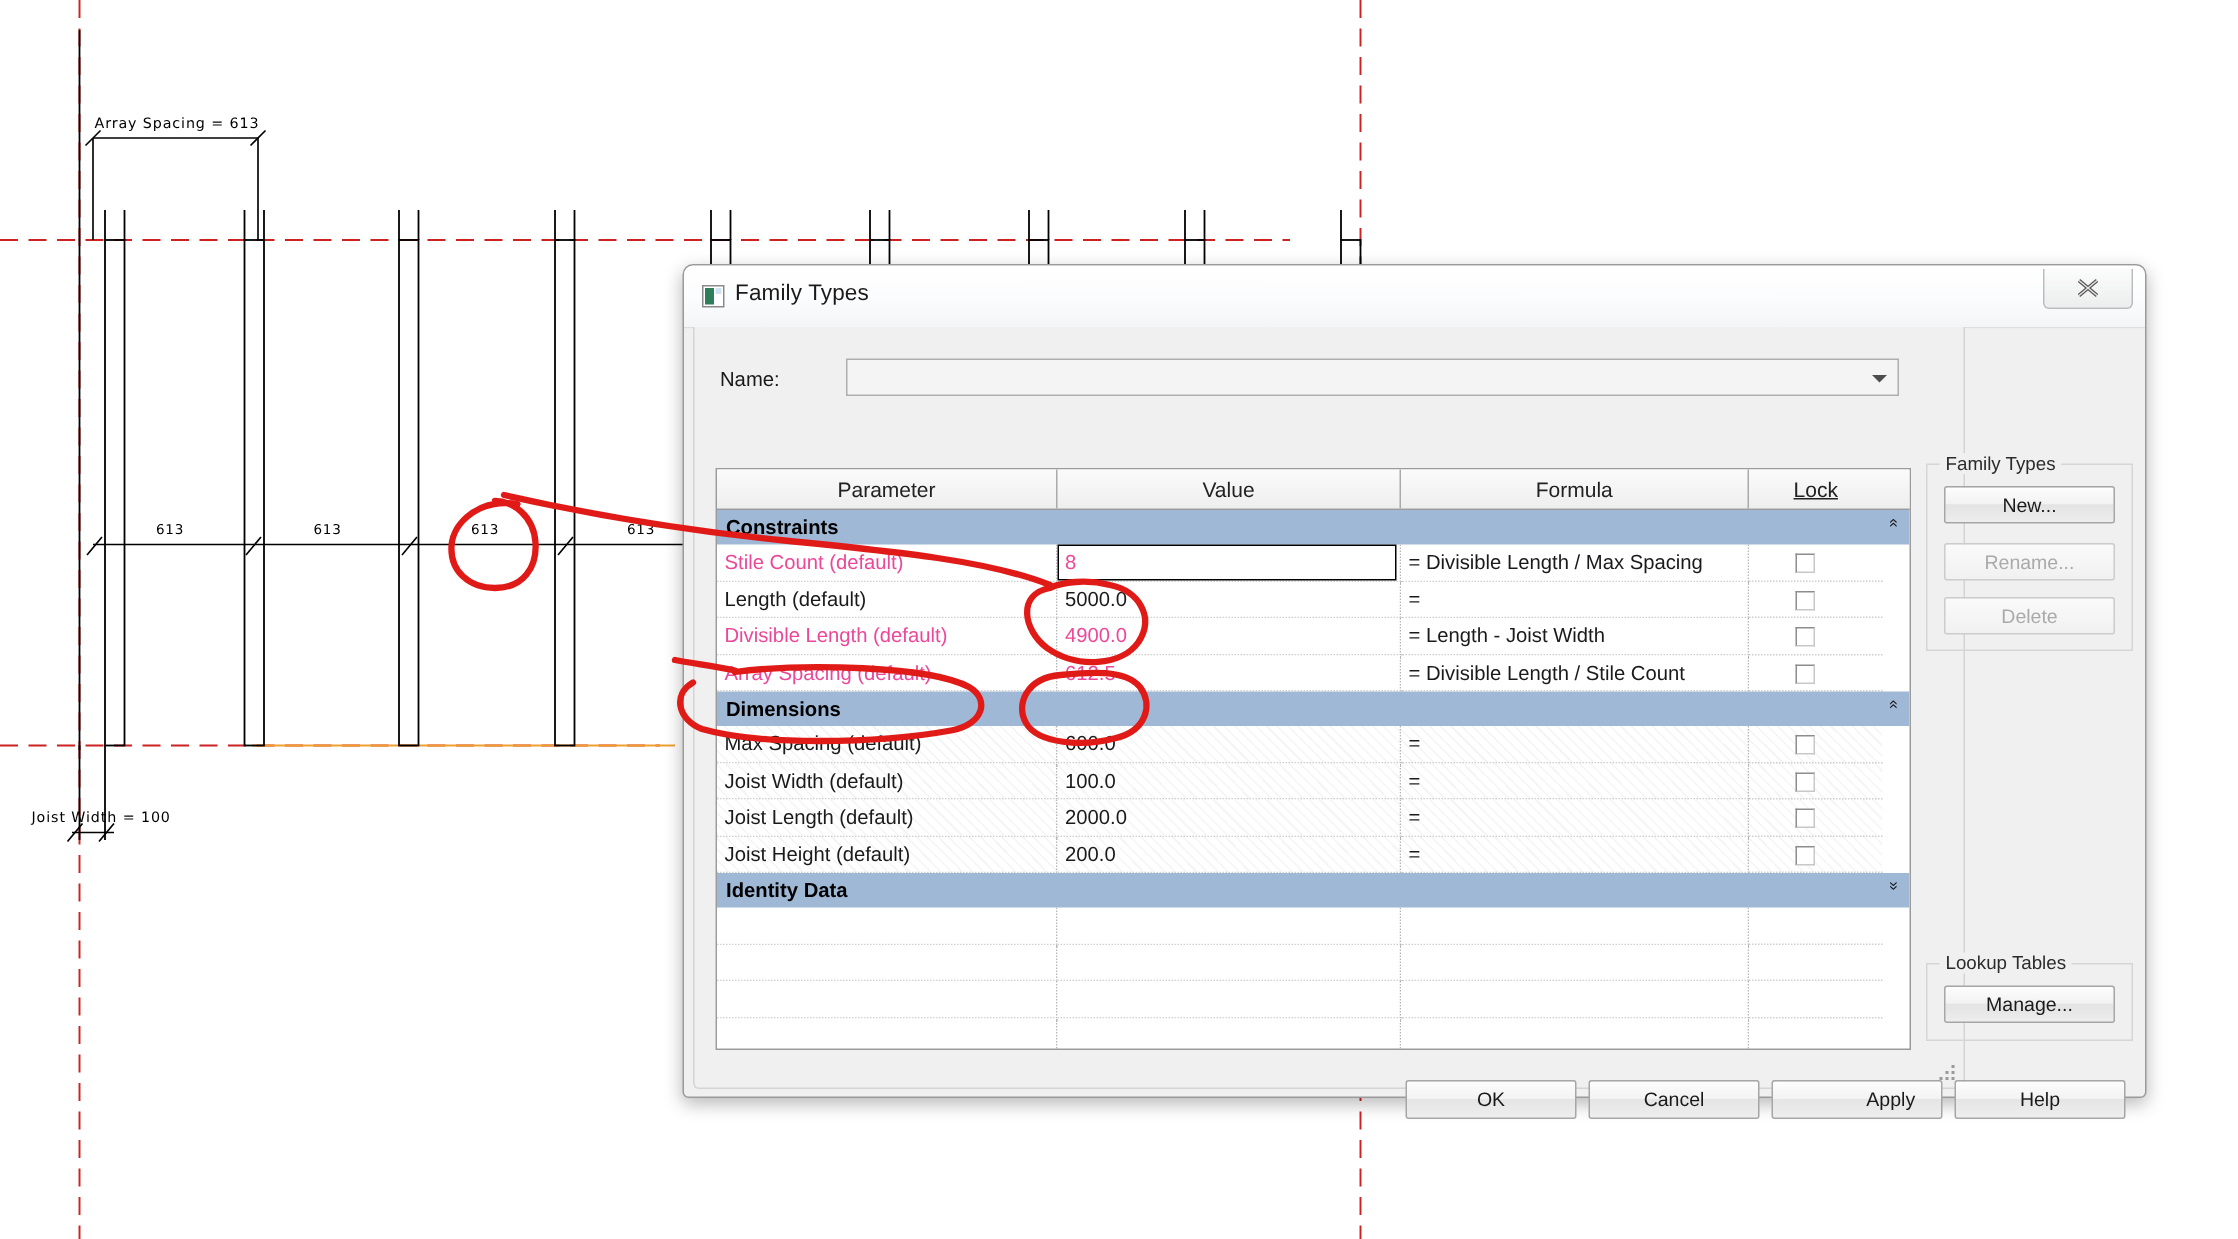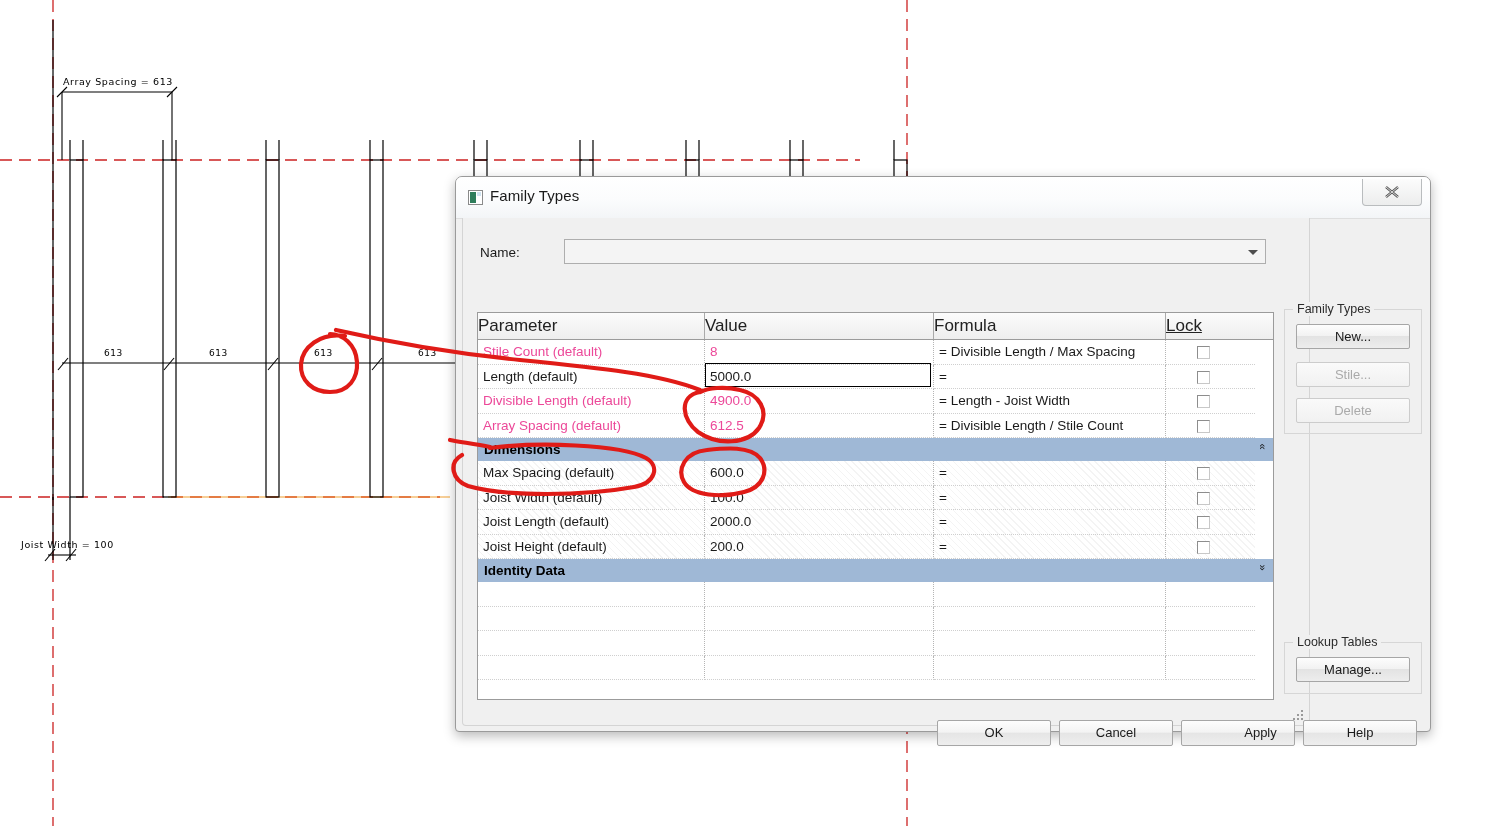--- a/index.html
+++ b/index.html
@@ -139,23 +139,23 @@
     background: #ffffff;
     box-sizing: border-box;
   }
   .grid-head {
     display: flex;
     height: 26px;
     background: linear-gradient(to bottom, #fbfbfb, #eeeeee);
     border-bottom: 1px solid #9b9b9b;
   }
   .grid-head div {
-    text-align: left;
+    text-align: center;
     line-height: 26px;
-    font-size: 17px;
+    font-size: 14px;
     color: #222;
     border-right: 1px solid #aaaaaa;
     box-sizing: border-box;
   }
   .col-param  { width: 227px; }
   .col-value  { width: 229px; }
   .col-formula{ width: 232px; }
   .col-lock   { width: 89px; border-right: none !important; text-decoration: underline; }
 
   .grid-rows {
@@ -396,20 +396,24 @@
     <div class="grid-wrap">
       <div class="grid-head">
         <div class="col-param">Parameter</div>
         <div class="col-value">Value</div>
         <div class="col-formula">Formula</div>
         <div class="col-lock">Lock</div>
       </div>
 
       <div class="grid-rows">
 
+        <div class="section-row">
+          <span class="sec-label">Constraints</span>
+          <span class="sec-chevron" style="transform:rotate(90deg);">«</span>
+        </div>
 
         <div class="row">
           <div class="cell col-param greyed">Stile Count (default)</div>
           <div class="cell col-value greyed">8</div>
           <div class="cell col-formula normal">= Divisible Length / Max Spacing</div>
           <div class="cell col-lock c-lock"><span class="lock-box"></span></div>
         </div>
 
         <div class="row">
           <div class="cell col-param normal">Length (default)</div>
@@ -495,21 +499,21 @@
           <div class="cell col-lock c-lock"></div>
         </div>
 
         <div class="cell-selected"></div>
       </div>
     </div>
 
     <div class="group" style="left:821px; top:91px; width:138px; height:125px;">
       <span class="group-title">Family Types</span>
       <div class="g-btn" style="left:11px; top:14px;">New...</div>
-      <div class="g-btn disabled" style="left:11px; top:52px;">Stile...</div>
+      <div class="g-btn disabled" style="left:11px; top:52px;">Rename...</div>
       <div class="g-btn disabled" style="left:11px; top:88px;">Delete</div>
     </div>
 
 
     <div class="group" style="left:821px; top:424px; width:138px; height:52px;">
       <span class="group-title">Lookup Tables</span>
       <div class="g-btn" style="left:11px; top:14px;">Manage...</div>
     </div>
 
     <div class="b-btn" style="left:474px; top:502px;">OK</div>

